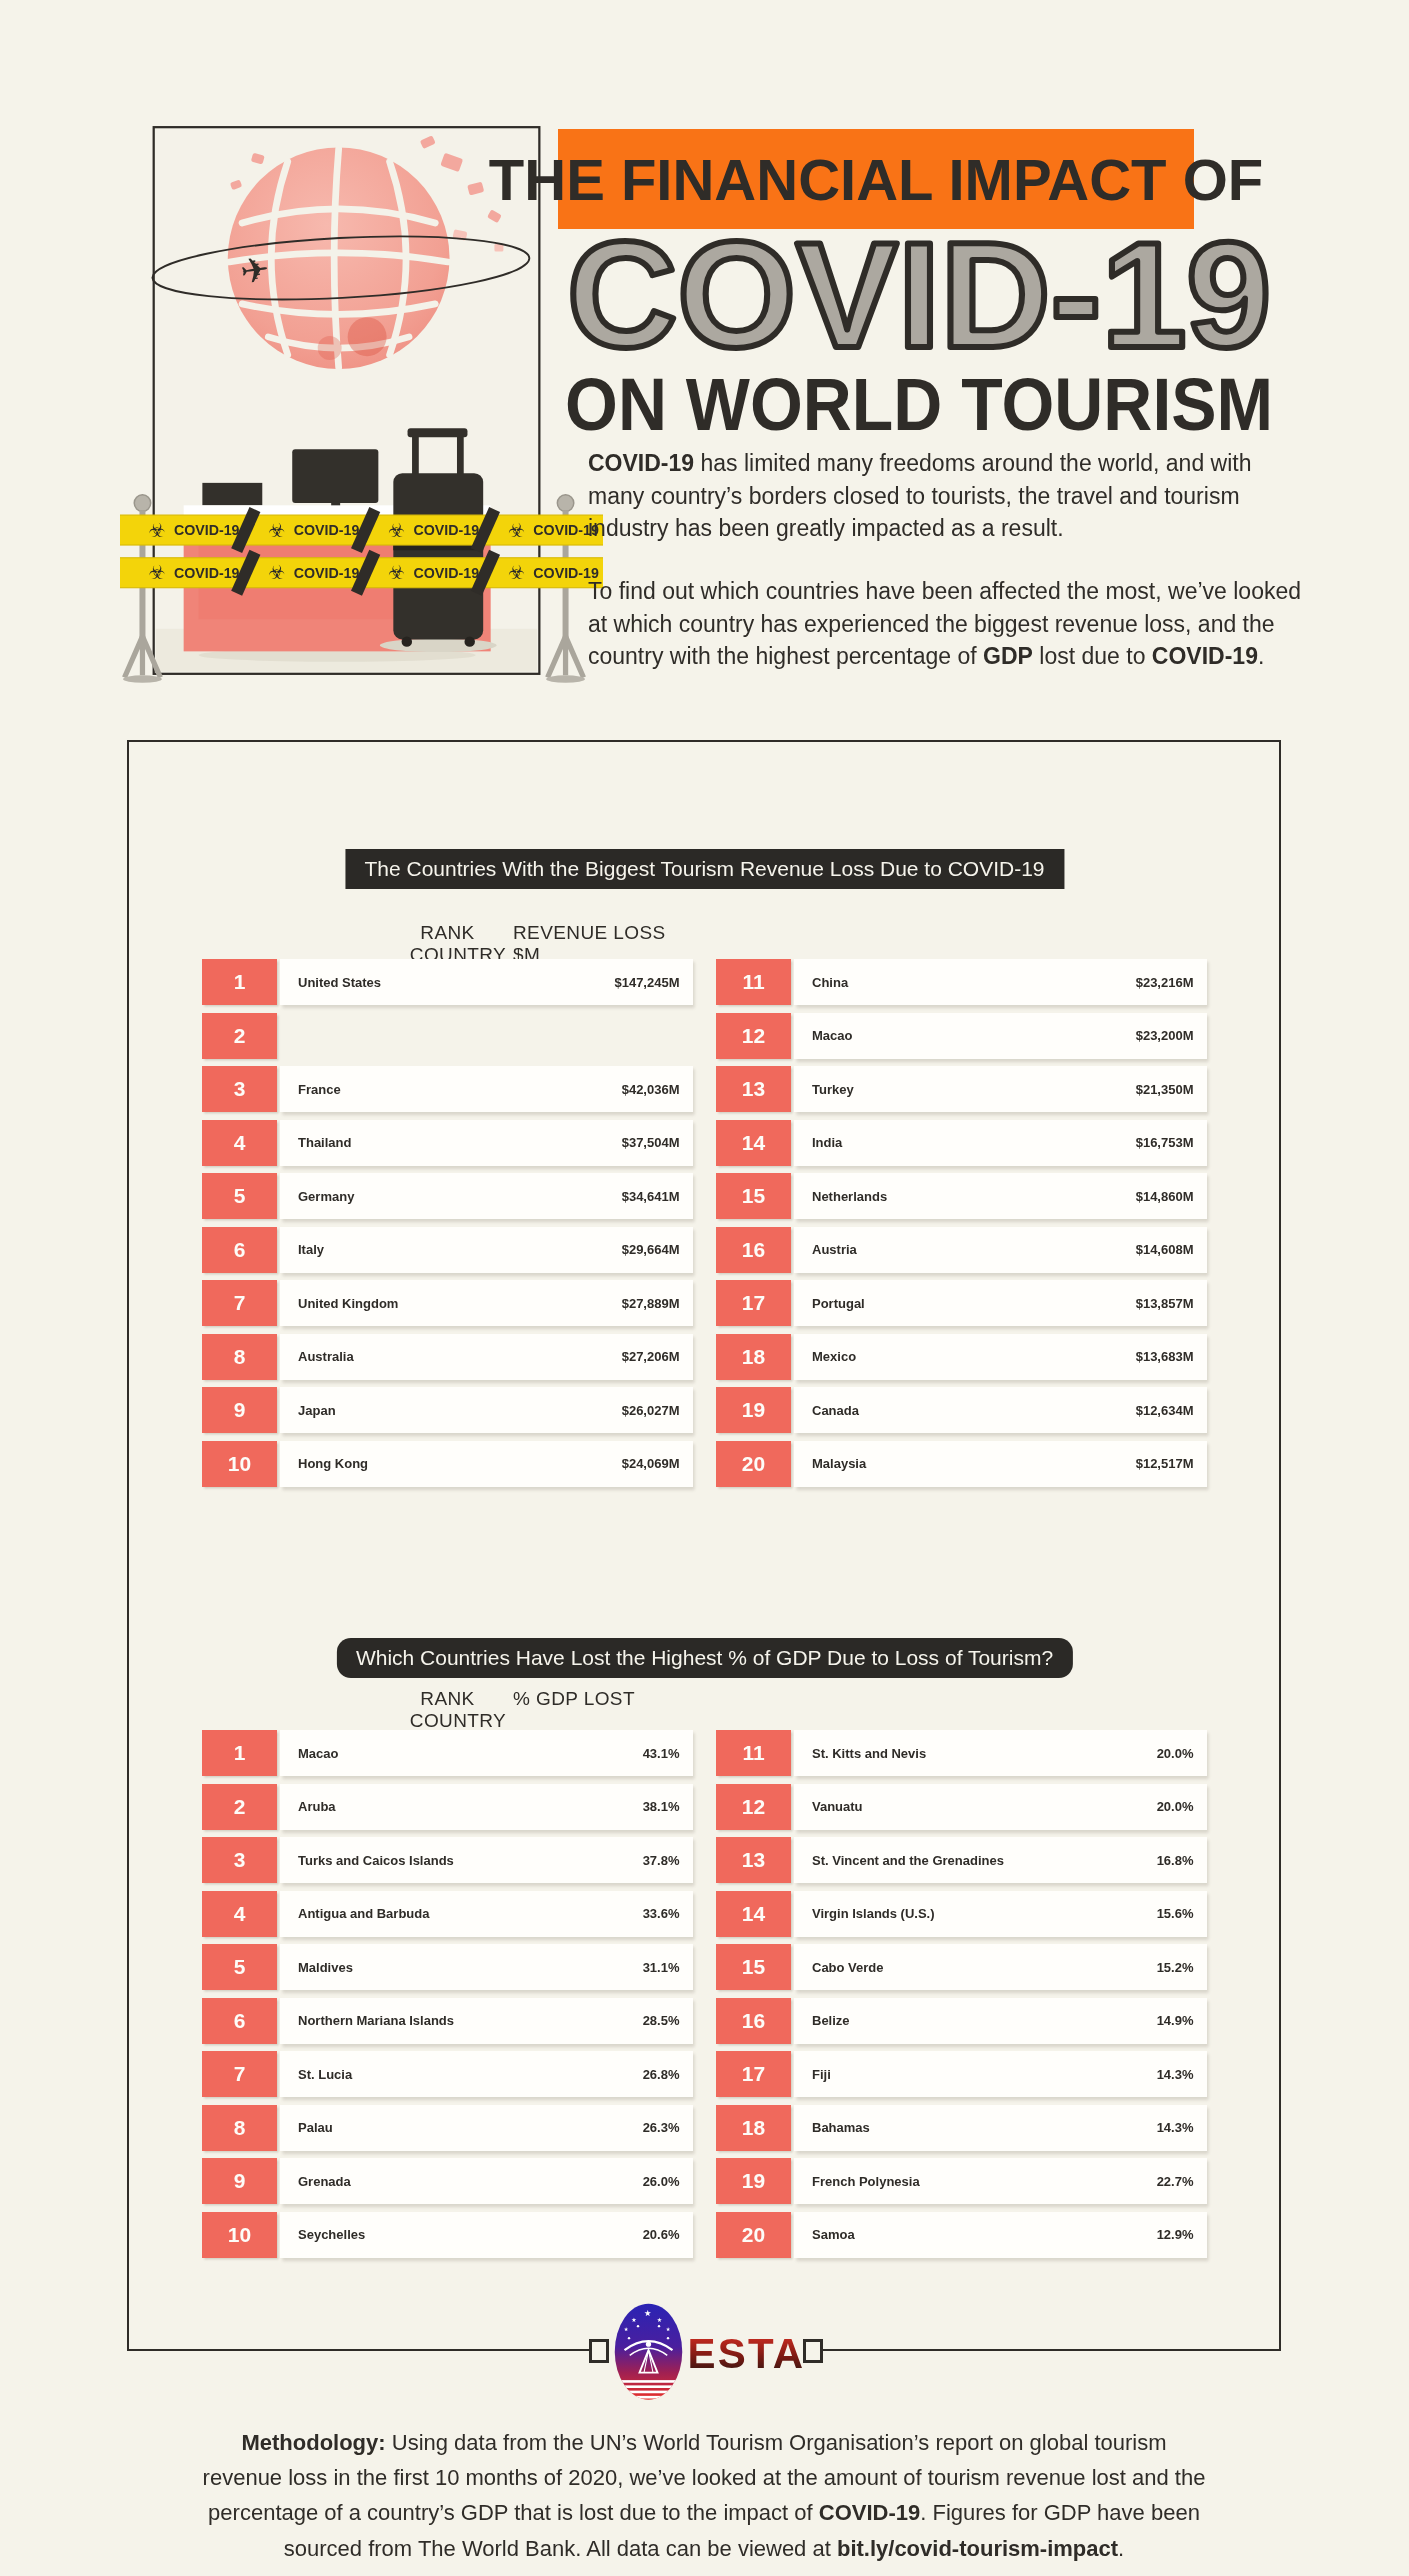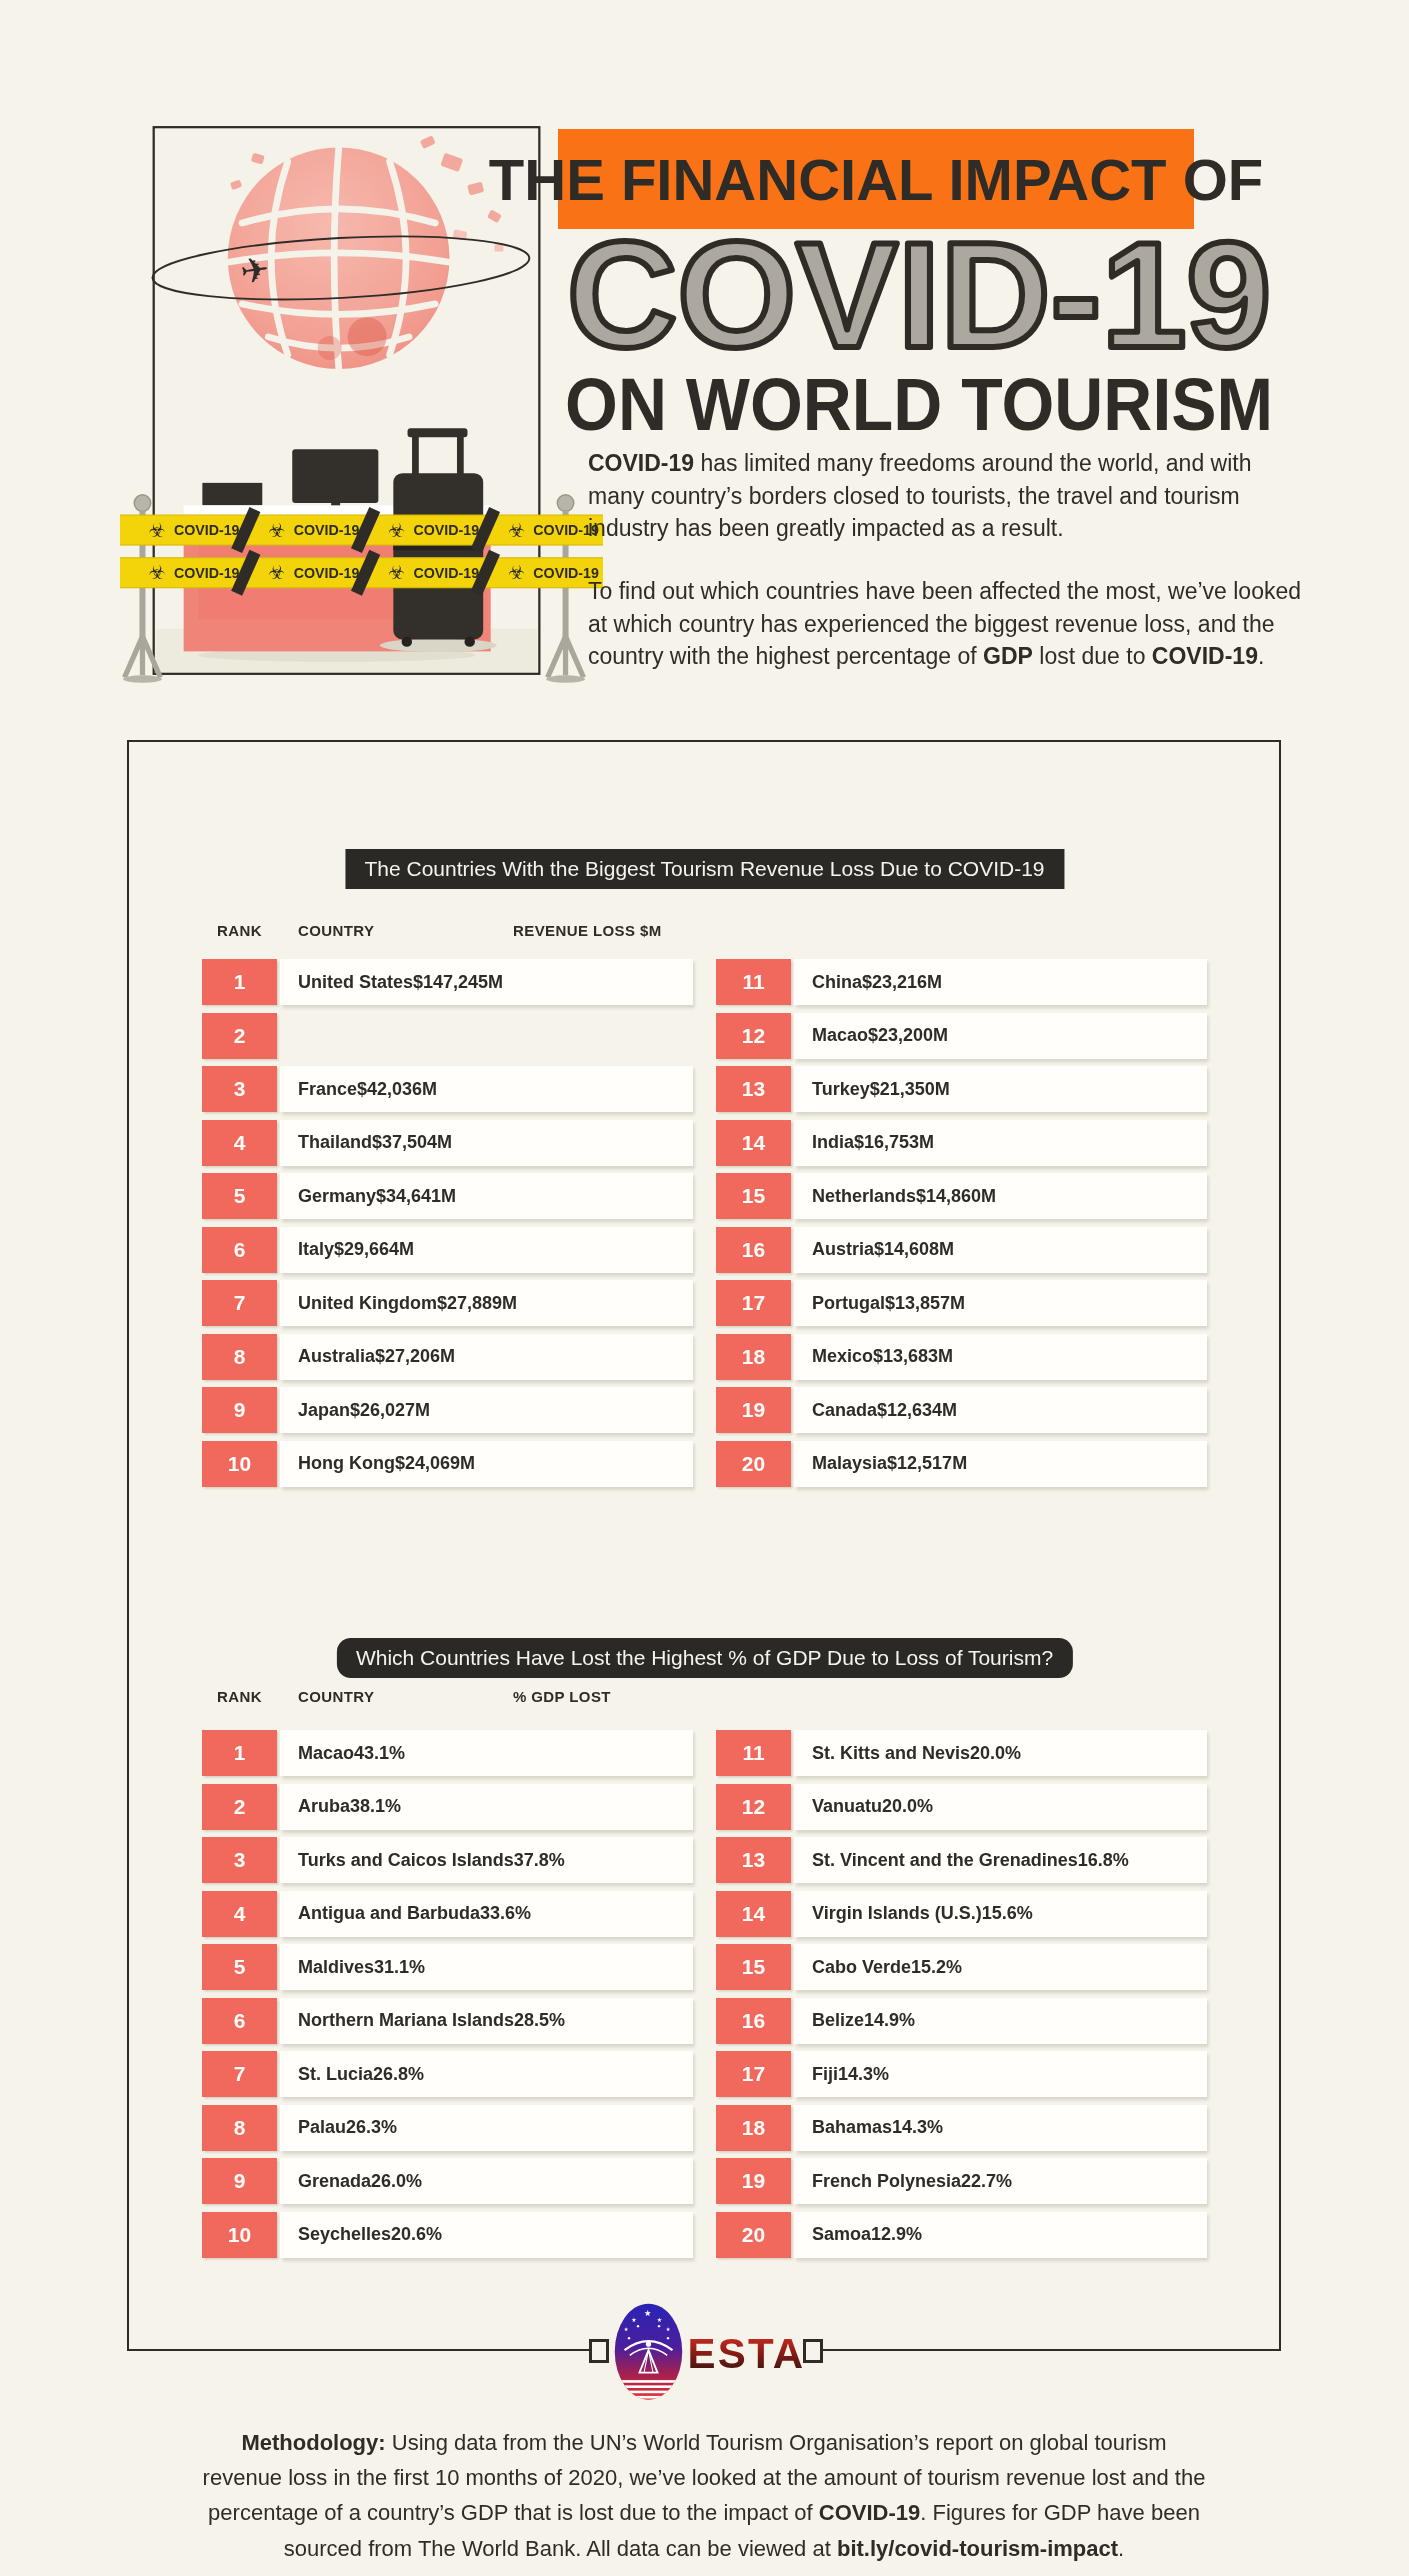--- a/index.html
+++ b/index.html
@@ -23,35 +23,35 @@
 
   
   .box{position:absolute;left:127px;top:740px;width:1154px;height:1611px;
        border:2.2px solid #2f2c28;box-sizing:border-box;}
   .badge{position:absolute;left:50%;transform:translateX(-50%);
          background:#2b2926;color:#f6f4ec;font-size:21px;height:40px;line-height:40px;
          padding:0 19.5px;white-space:nowrap;}
   .badge1{top:849px;} .badge2{top:1638px;border-radius:14px;}
 
   .thead{position:absolute;left:202px;width:491px;display:flex;align-items:center;
-         font-size:15px;font-weight:bold;letter-spacing:0.4px;}
+         font-size:19px;font-weight:normal;letter-spacing:0.4px;flex-direction:column;}
   .thead1{top:922px;} .thead2{top:1688px;}
   .h-rank{width:75px;text-align:center;flex:none;}
   .h-country{margin-left:21px;}
   .h-value{position:absolute;left:311px;}
 
   .rows{position:absolute;width:491px;}
   .rows-a{left:202px;top:959px;} .rows-b{left:716px;top:959px;}
   .rows-c{left:202px;top:1730px;} .rows-d{left:716px;top:1730px;}
   .trow{display:flex;height:46px;margin-bottom:7.5px;}
   .rank{flex:none;width:75px;background:#f0695c;color:#fdfcf8;font-size:21px;
         font-weight:bold;display:flex;align-items:center;justify-content:center;
         box-shadow:1.5px 2.2px 2.2px rgba(90,80,60,.25);}
   .bar{flex:1;margin-left:3px;background:#fffefb;display:flex;align-items:center;
-       justify-content:flex-start;padding:0 13.5px 0 18px;font-size:18px;font-weight:bold;
+       justify-content:space-between;padding:0 13.5px 0 18px;font-size:13px;font-weight:bold;
        box-shadow:1.5px 3px 3px rgba(90,80,60,.18);}
 
   
   .gap-cover{position:absolute;left:609px;top:2346px;width:195px;height:9px;background:#f5f3ea;}
   .gap-square{position:absolute;top:2339px;width:13.5px;height:18px;border:3px solid #2f2c28;
               background:#f5f3ea;}
   .sq-l{left:589px;} .sq-r{left:803px;}
   .logo-svg{position:absolute;left:611px;top:2290px;}
   .methodology{position:absolute;left:202px;top:2425px;width:1004px;text-align:center;
                font-size:22px;line-height:1.6;}

